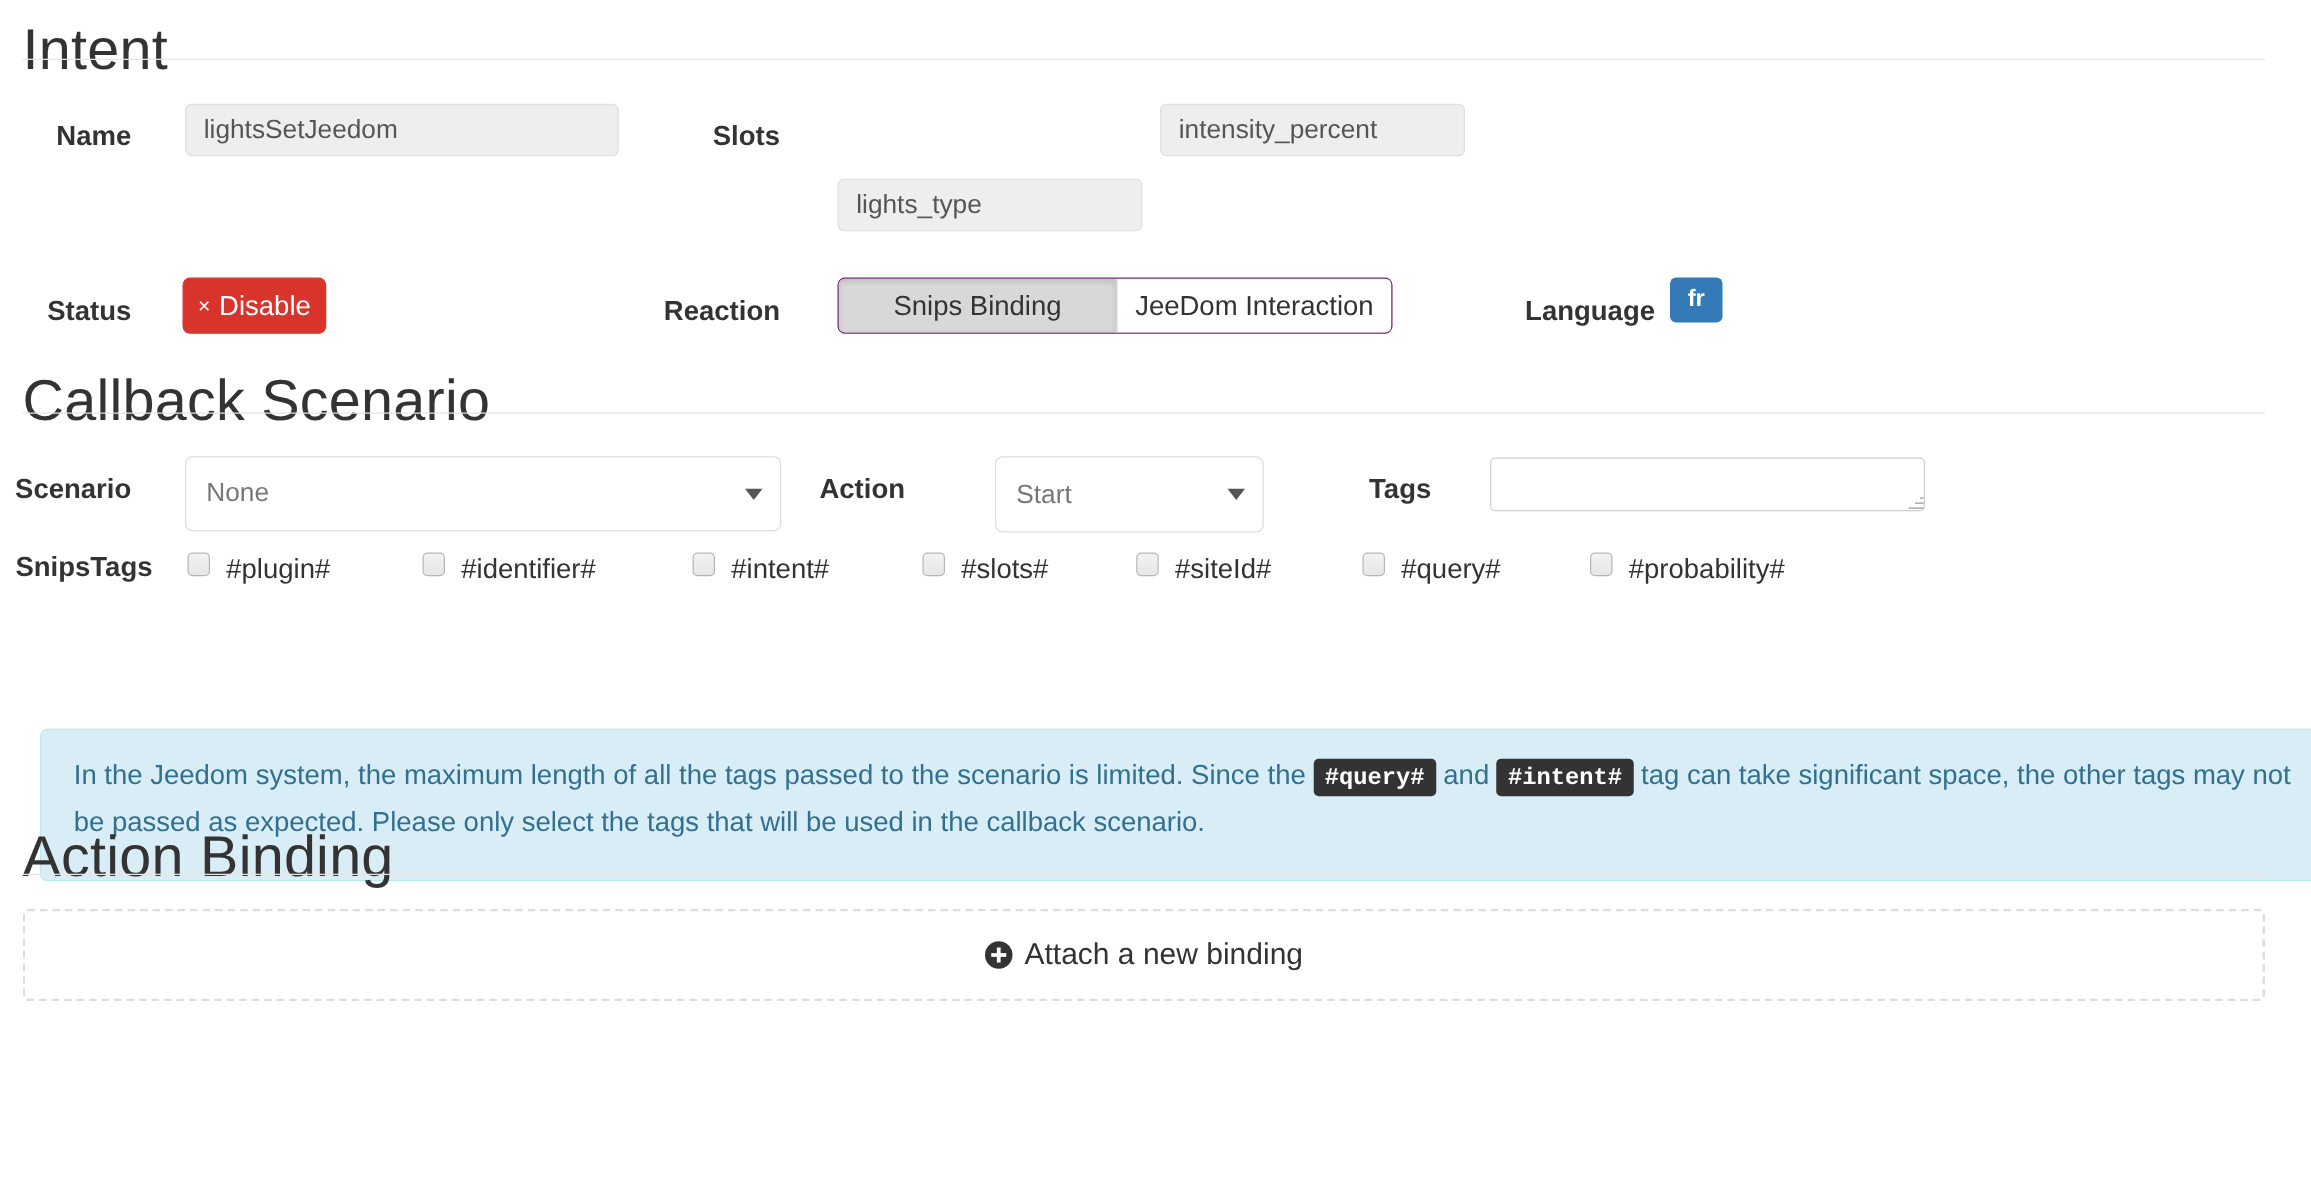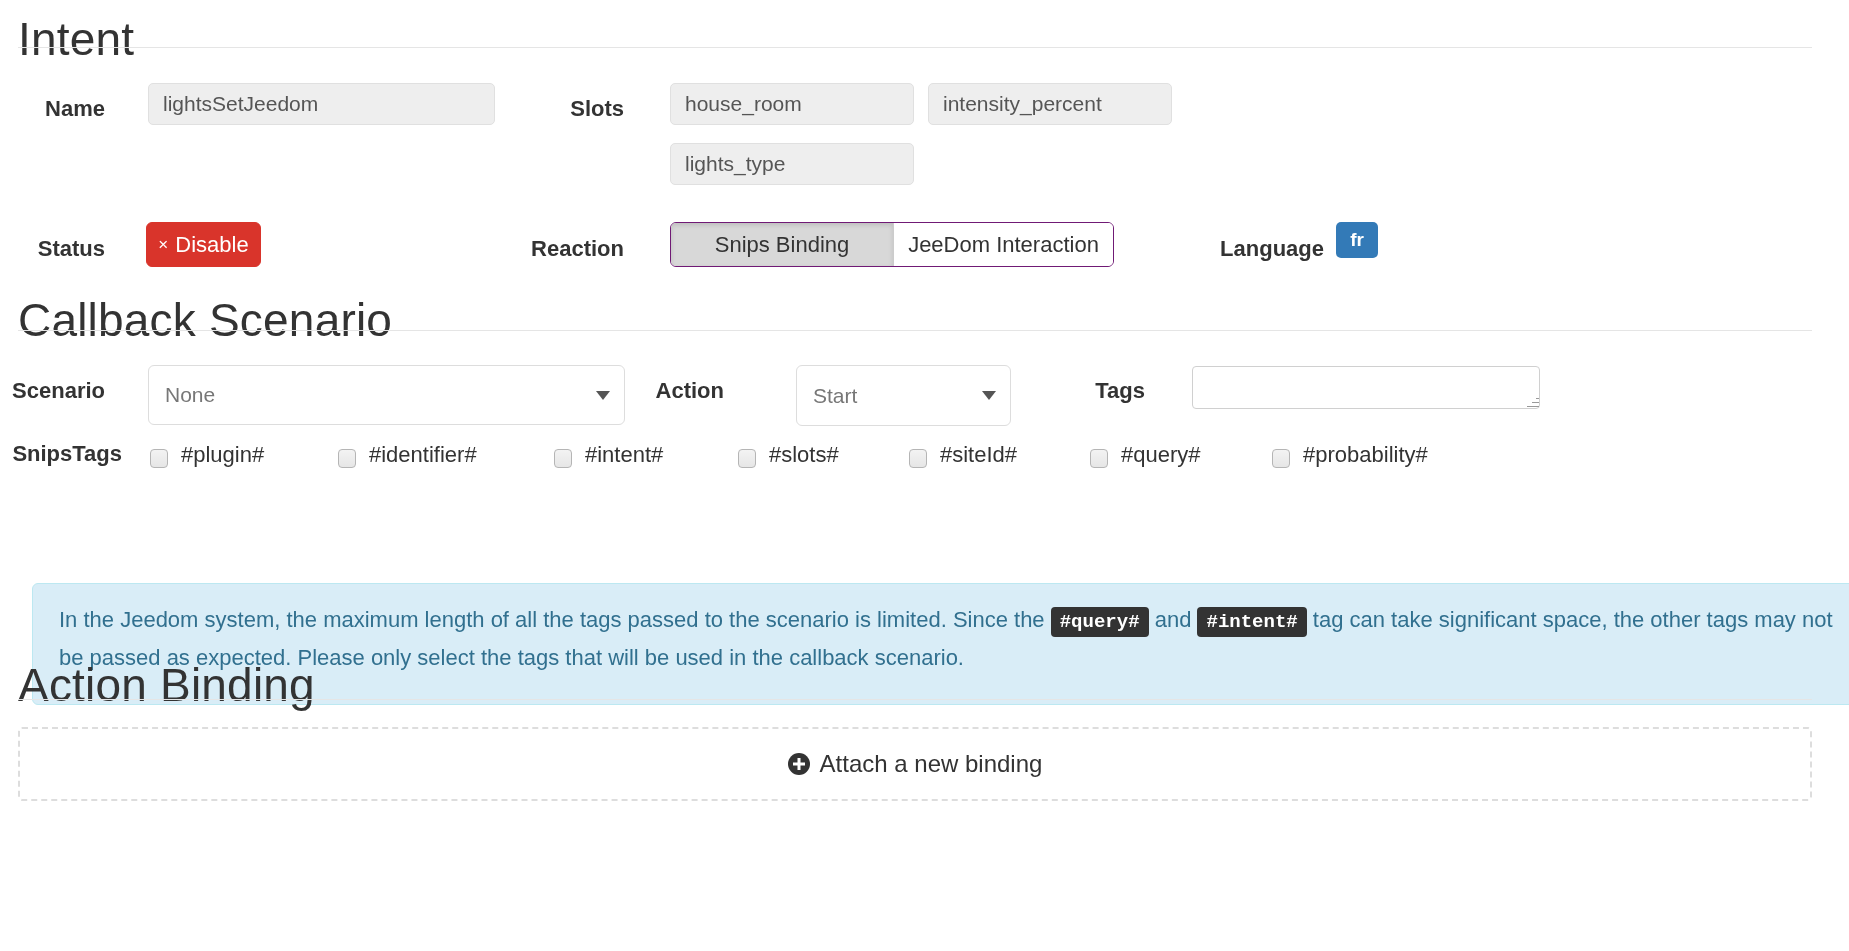--- a/index.html
+++ b/index.html
@@ -163,21 +163,21 @@
     right: 0;
     height: 1px;
     background: #999999;
     transform-origin: right center;
   }
 
   
   .cb-item {
     position: absolute;
     display: flex;
-    align-items: flex-end;
+    align-items: flex-start;
     white-space: nowrap;
   }
   .cb-box {
     width: 18px; height: 19px;
     border: 1px solid #b5b5b5;
     border-radius: 4px;
     background: linear-gradient(#f3f3f3, #e6e6e6);
     display: inline-block;
     flex: none;
     cursor: pointer;
@@ -250,21 +250,20 @@
 
 <div class="page">
 
   <div class="section-heading" style="left:18px; top:12px;">Intent</div>
   <div class="section-rule" style="left:18px; top:47px; width:1794px;"></div>
 
   <div class="field-label" style="left:0px; top:96px; width:105px;padding-left:19px;">Name</div>
   <input class="text-input" style="left: 148px; top: 83px; width: 347px; height: 42px;" value="lightsSetJeedom">
 
   <div class="field-label" style="left:480px; top:96px; width:144px;">Slots</div>
-  <input class="text-input" style="left: 670px; top: 83px; width: 244px; height: 42px;" value="house_room">
   <input class="text-input" style="left: 670px; top: 143px; width: 244px; height: 42px;" value="lights_type">
   <input class="text-input" style="left: 928px; top: 83px; width: 244px; height: 42px;" value="intensity_percent">
 
   <div class="field-label" style="left:0px; top:236px; width:105px;">Status</div>
   <button class="btn-danger" style="left:146px; top:222px; width:115px; height:45px;">
     <span class="x-glyph">×</span>
     <span>Disable</span>
   </button>
 
   <div class="field-label" style="left:450px; top:236px; width:174px;">Reaction</div>

